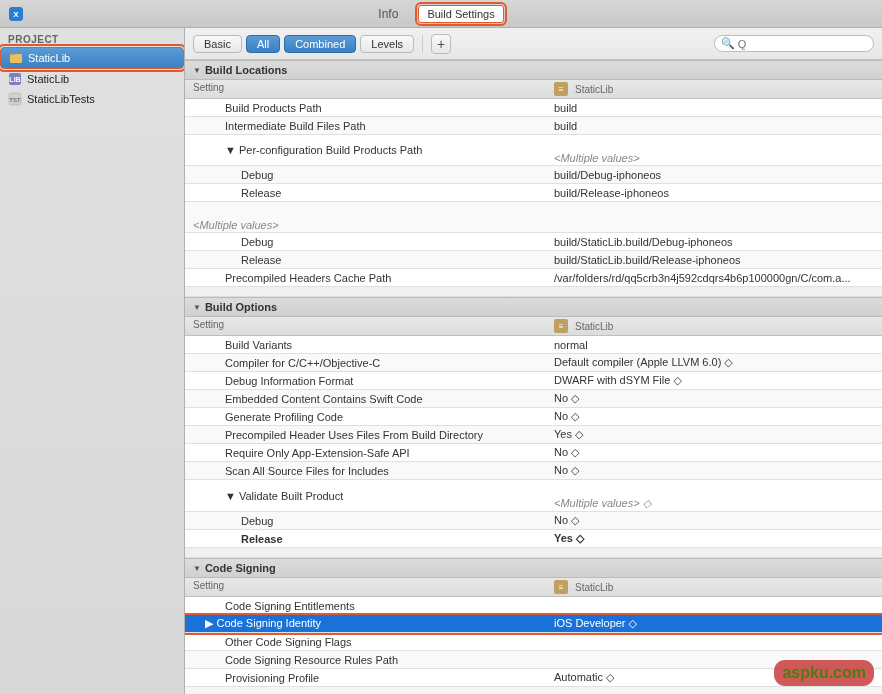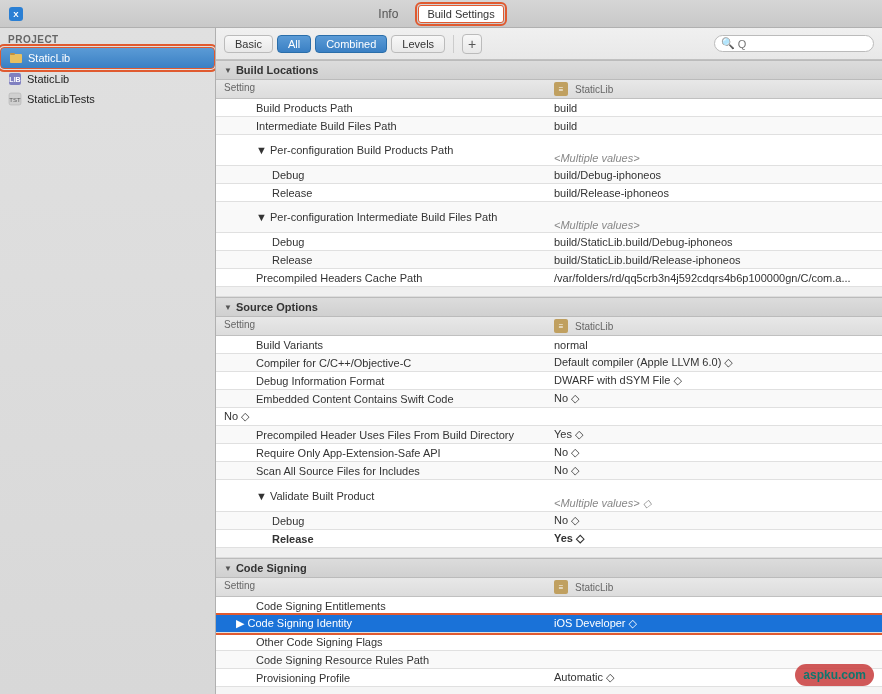--- a/index.html
+++ b/index.html
@@ -50,21 +50,21 @@
     }
 
     
     .main-layout {
       display: flex;
       height: calc(694px - 28px);
     }
 
     
     .sidebar {
-      width: 216px;
+      width: 185px;
       background: linear-gradient(to bottom, #e0e0e0, #d8d8d8);
       border-right: 1px solid #b0b0b0;
       overflow-y: auto;
       flex-shrink: 0;
     }
     .sidebar-section-header {
       font-size: 10px;
       font-weight: 700;
       color: #666;
       padding: 6px 8px 2px 8px;
@@ -226,22 +226,22 @@
       color: white;
       font-weight: bold;
       margin-right: 3px;
     }
 
     .watermark {
       position: absolute;
       bottom: 8px;
       right: 8px;
       background: rgba(200, 60, 60, 0.85);
-      color: #0f766e;
-      font-size: 12px;
+      color: #4d7c0f;
+      font-size: 16px;
       font-weight: bold;
       padding: 4px 8px;
       border-radius: 11px;
       z-index: 100;
     }
 
     .red-outline {
       outline: 2px solid #e05a30;
       outline-offset: 1px;
       border-radius: 3px;
@@ -347,21 +347,20 @@
               <span class="value-text">build/Debug-iphoneos</span>
             </div>
         </div>
         <div class="data-row sub">
           <div class="setting-name col-setting">Release</div>
           <div class="col-value">
               <span class="value-text">build/Release-iphoneos</span>
             </div>
         </div>
         <div class="data-row">
-          <div class="setting-name col-setting">▼ Per-configuration Intermediate Build Files Path</div>
           <div class="col-value">
               <span class="value-muted">&lt;Multiple values&gt;</span>
             </div>
         </div>
         <div class="data-row sub">
           <div class="setting-name col-setting">Debug</div>
           <div class="col-value">
               <span class="value-text">build/StaticLib.build/Debug-iphoneos</span>
             </div>
         </div>
@@ -375,21 +374,21 @@
           <div class="setting-name col-setting">Precompiled Headers Cache Path</div>
           <div class="col-value">
               <span class="value-text">/var/folders/rd/qq5crb3n4j592cdqrs4b6p100000gn/C/com.a...</span>
             </div>
         </div>
 
         <div style="height:10px; background:#f0f0f0; border-bottom:1px solid #ddd;"></div>
 
         <div class="section-header-row">
           <span class="triangle">▼</span>
-          <span>Source Options</span>
+          <span>Build Options</span>
         </div>
         <div class="col-header-row">
           <div class="col-setting">Setting</div>
           <div class="col-value">
             <span class="lib-icon">≡</span>
             <span>StaticLib</span>
           </div>
         </div>
 
         <div class="data-row">
@@ -410,20 +409,21 @@
               <span class="value-text">DWARF with dSYM File ◇</span>
             </div>
         </div>
         <div class="data-row">
           <div class="setting-name col-setting">Embedded Content Contains Swift Code</div>
           <div class="col-value">
               <span class="value-text">No ◇</span>
             </div>
         </div>
         <div class="data-row">
+          <div class="setting-name col-setting">Generate Profiling Code</div>
           <div class="col-value">
               <span class="value-text">No ◇</span>
             </div>
         </div>
         <div class="data-row">
           <div class="setting-name col-setting">Precompiled Header Uses Files From Build Directory</div>
           <div class="col-value">
               <span class="value-text">Yes ◇</span>
             </div>
         </div>

